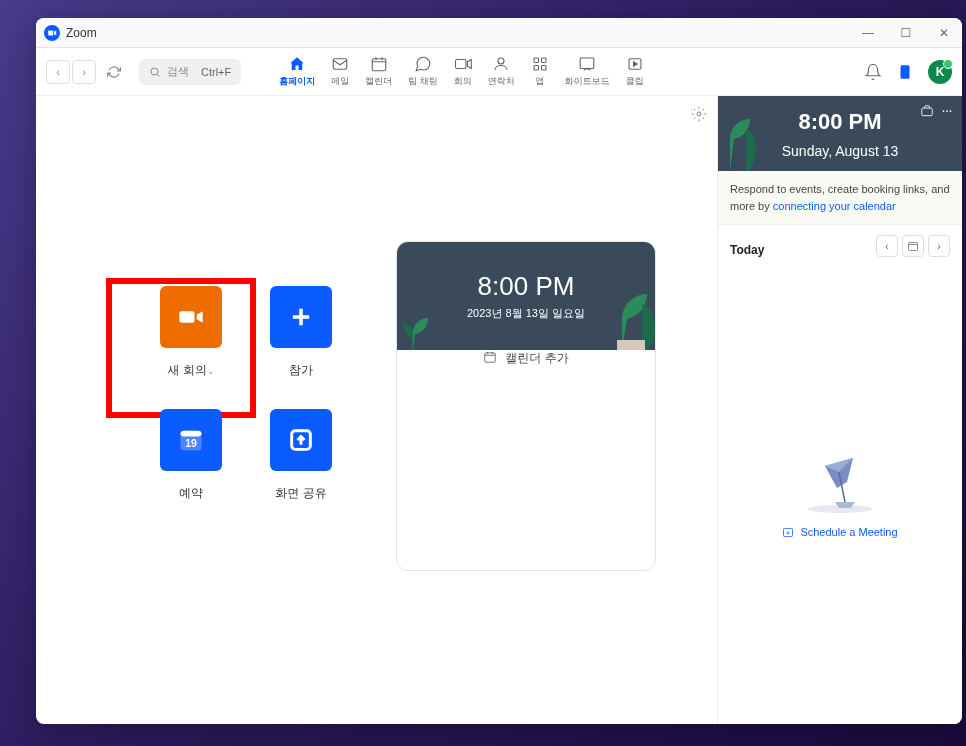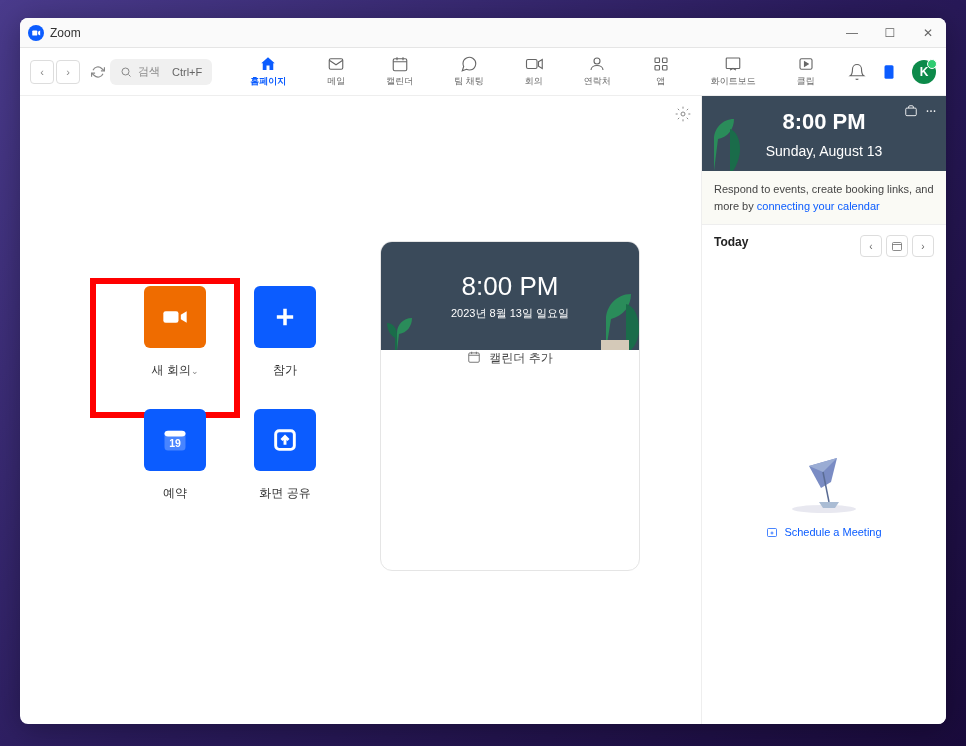--- a/index.html
+++ b/index.html
@@ -1,33 +1,33 @@
 <!DOCTYPE html>
 <html><head>
 <meta charset="utf-8">
 <style>
 *{margin:0;padding:0;box-sizing:border-box;font-family:-apple-system,BlinkMacSystemFont,"Segoe UI",Arial,sans-serif}
 body{background:linear-gradient(135deg,#4a3b8c 0%,#2a1b5c 50%,#1a0b3c 100%);width:966px;height:746px;overflow:hidden;position:relative}
-.window{position:absolute;top:18px;left:20px;width:926px;height:706px;background:#fff;border-radius:8px;box-shadow:0 4px 30px rgba(0,0,0,.3);display:flex;flex-direction:column;overflow:hidden}
+.window{position:absolute;top:18px;left:36px;width:926px;height:706px;background:#fff;border-radius:8px;box-shadow:0 4px 30px rgba(0,0,0,.3);display:flex;flex-direction:column;overflow:hidden}
 .titlebar{height:30px;display:flex;align-items:center;padding:0 8px;background:#fafafa;border-bottom:1px solid #e5e5e5}
 .titlebar-left{display:flex;align-items:center;gap:6px}
 .zoom-logo{width:16px;height:16px;background:#0b5cff;border-radius:50%;display:flex;align-items:center;justify-content:center}
 .zoom-logo svg{width:10px;height:10px}
 .title-text{font-size:12px;color:#333}
 .titlebar-right{margin-left:auto;display:flex;gap:18px;color:#666}
 .win-btn{font-size:12px;cursor:pointer;width:20px;text-align:center}
 .toolbar{height:48px;display:flex;align-items:center;padding:0 10px;background:#fff;border-bottom:1px solid #eee}
 .nav-arrows{display:flex;gap:2px;margin-right:6px}
 .nav-btn{width:24px;height:24px;border:1px solid #ddd;background:#fff;border-radius:4px;display:flex;align-items:center;justify-content:center;font-size:11px;color:#888}
 .refresh-btn{width:24px;height:24px;display:flex;align-items:center;justify-content:center;color:#888;font-size:13px}
-.search-box{display:flex;align-items:center;background:#f0f0f0;border-radius:6px;padding:3px 10px;height:26px;margin-left:0}
+.search-box{display:flex;align-items:center;background:#f0f0f0;border-radius:6px;padding:3px 10px;height:26px;margin-left:13px}
 .search-box svg{width:12px;height:12px;color:#888;margin-right:6px}
 .search-text{font-size:11px;color:#888}
 .search-shortcut{font-size:11px;color:#666;margin-left:12px;font-weight:500}
-.main-nav{display:flex;margin-left:30px;gap:25px}
+.main-nav{display:flex;margin-left:30px;}
 .nav-item{display:flex;flex-direction:column;align-items:center;gap:2px;cursor:pointer;padding:2px 8px}
 .nav-item svg{width:18px;height:18px;color:#666}
 .nav-item.active svg{color:#0b5cff}
 .nav-label{font-size:9px;color:#666}
 .nav-item.active .nav-label{color:#0b5cff;font-weight:600}
 .toolbar-right{margin-left:auto;display:flex;align-items:center;gap:14px}
 .toolbar-right svg{width:18px;height:18px;color:#666}
 .avatar{width:24px;height:24px;border-radius:50%;background:#0d8a4a;color:#fff;display:flex;align-items:center;justify-content:center;font-size:12px;font-weight:600;position:relative}
 .avatar::after{content:"";position:absolute;top:-1px;right:-1px;width:8px;height:8px;background:#2ecc71;border-radius:50%;border:1px solid #fff}
 .content{flex:1;display:flex;overflow:hidden}
@@ -53,21 +53,21 @@
 .cal-body-text{font-size:12px;color:#444}
 .sidebar{width:245px;border-left:1px solid #eee;display:flex;flex-direction:column;background:#fff}
 .side-header{height:75px;background:#3a4a5a;position:relative;display:flex;flex-direction:column;align-items:center;justify-content:center;color:#fff}
 .side-time{font-size:22px;font-weight:600}
 .side-date{font-size:14px;margin-top:8px}
 .side-actions{position:absolute;top:8px;right:8px;display:flex;gap:6px}
 .side-actions svg{width:14px;height:14px;color:#fff}
 .side-plant{position:absolute;left:0;bottom:0;width:38px;height:60px}
 .side-info{padding:10px 12px;font-size:11px;color:#444;border-bottom:1px solid #eee;background:#fafaf5;line-height:1.5}
 .side-info a{color:#0b5cff;text-decoration:none}
-.side-today{padding:10px 12px;display:flex;align-items:flex-start;justify-content:space-between}
+.side-today{padding:10px 12px;display:flex;align-items:flex-end;justify-content:space-between}
 .today-label{font-size:12px;font-weight:600;color:#222}
 .today-nav{display:flex;gap:4px}
 .today-nav-btn{width:22px;height:22px;border:1px solid #ddd;border-radius:4px;display:flex;align-items:center;justify-content:center;font-size:10px;color:#666}
 .side-empty{flex:1;display:flex;flex-direction:column;align-items:center;justify-content:center;gap:8px;padding:0 20px}
 .umbrella{width:70px;height:60px}
 .empty-text{font-size:11px;color:#666;text-align:center;line-height:1.5}
 .schedule-link{display:flex;align-items:center;gap:6px;color:#0b5cff;font-size:11px;margin-top:4px}
 .schedule-link svg{width:12px;height:12px}
 </style>
 </head>

